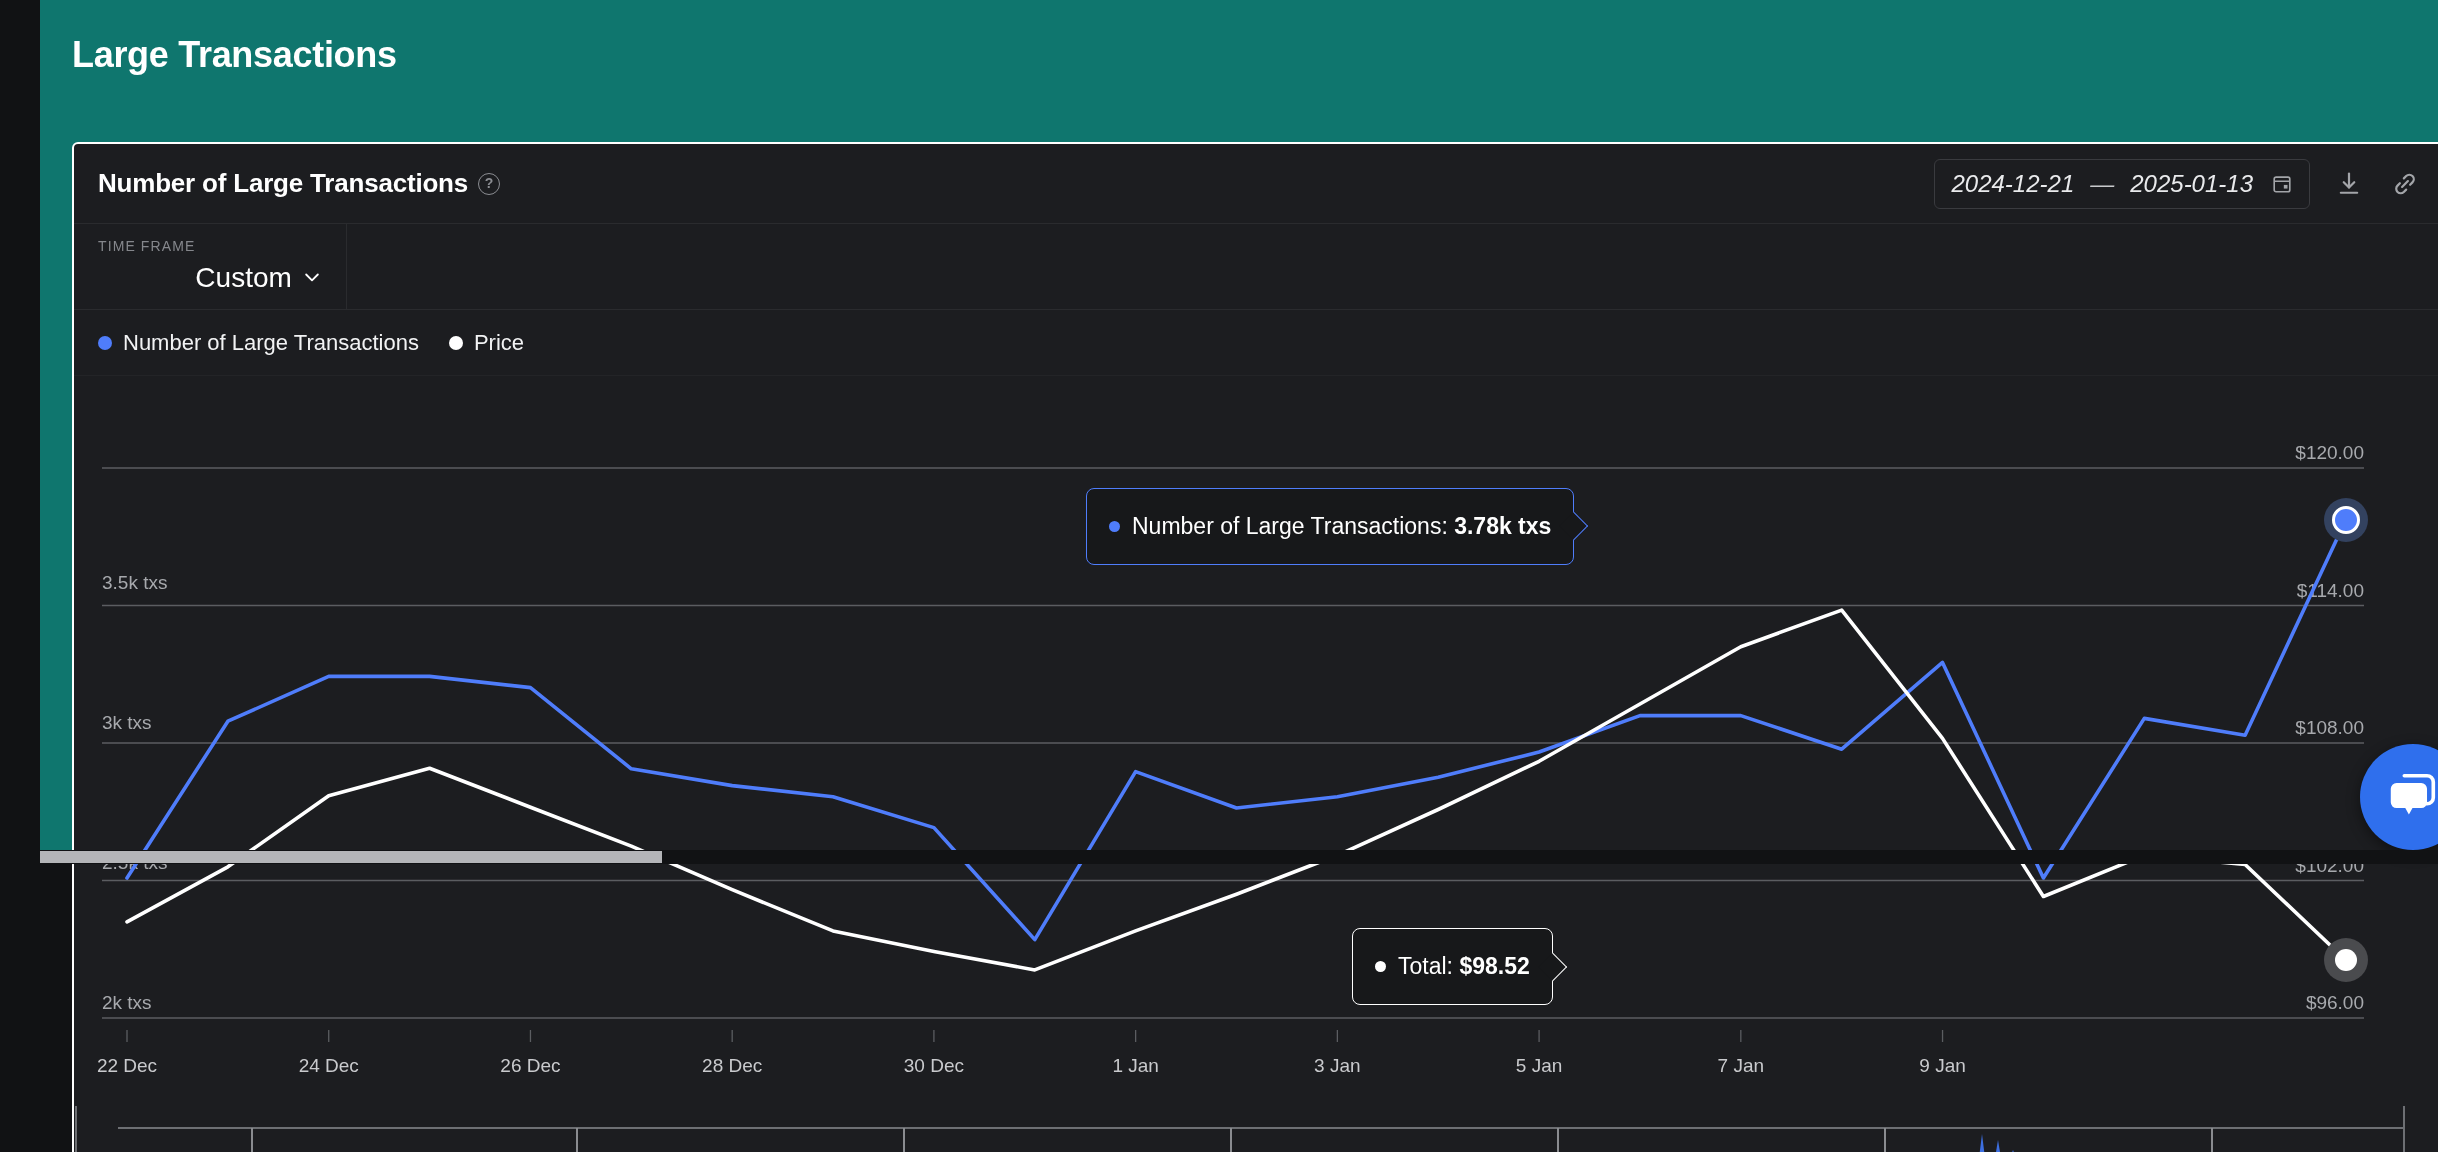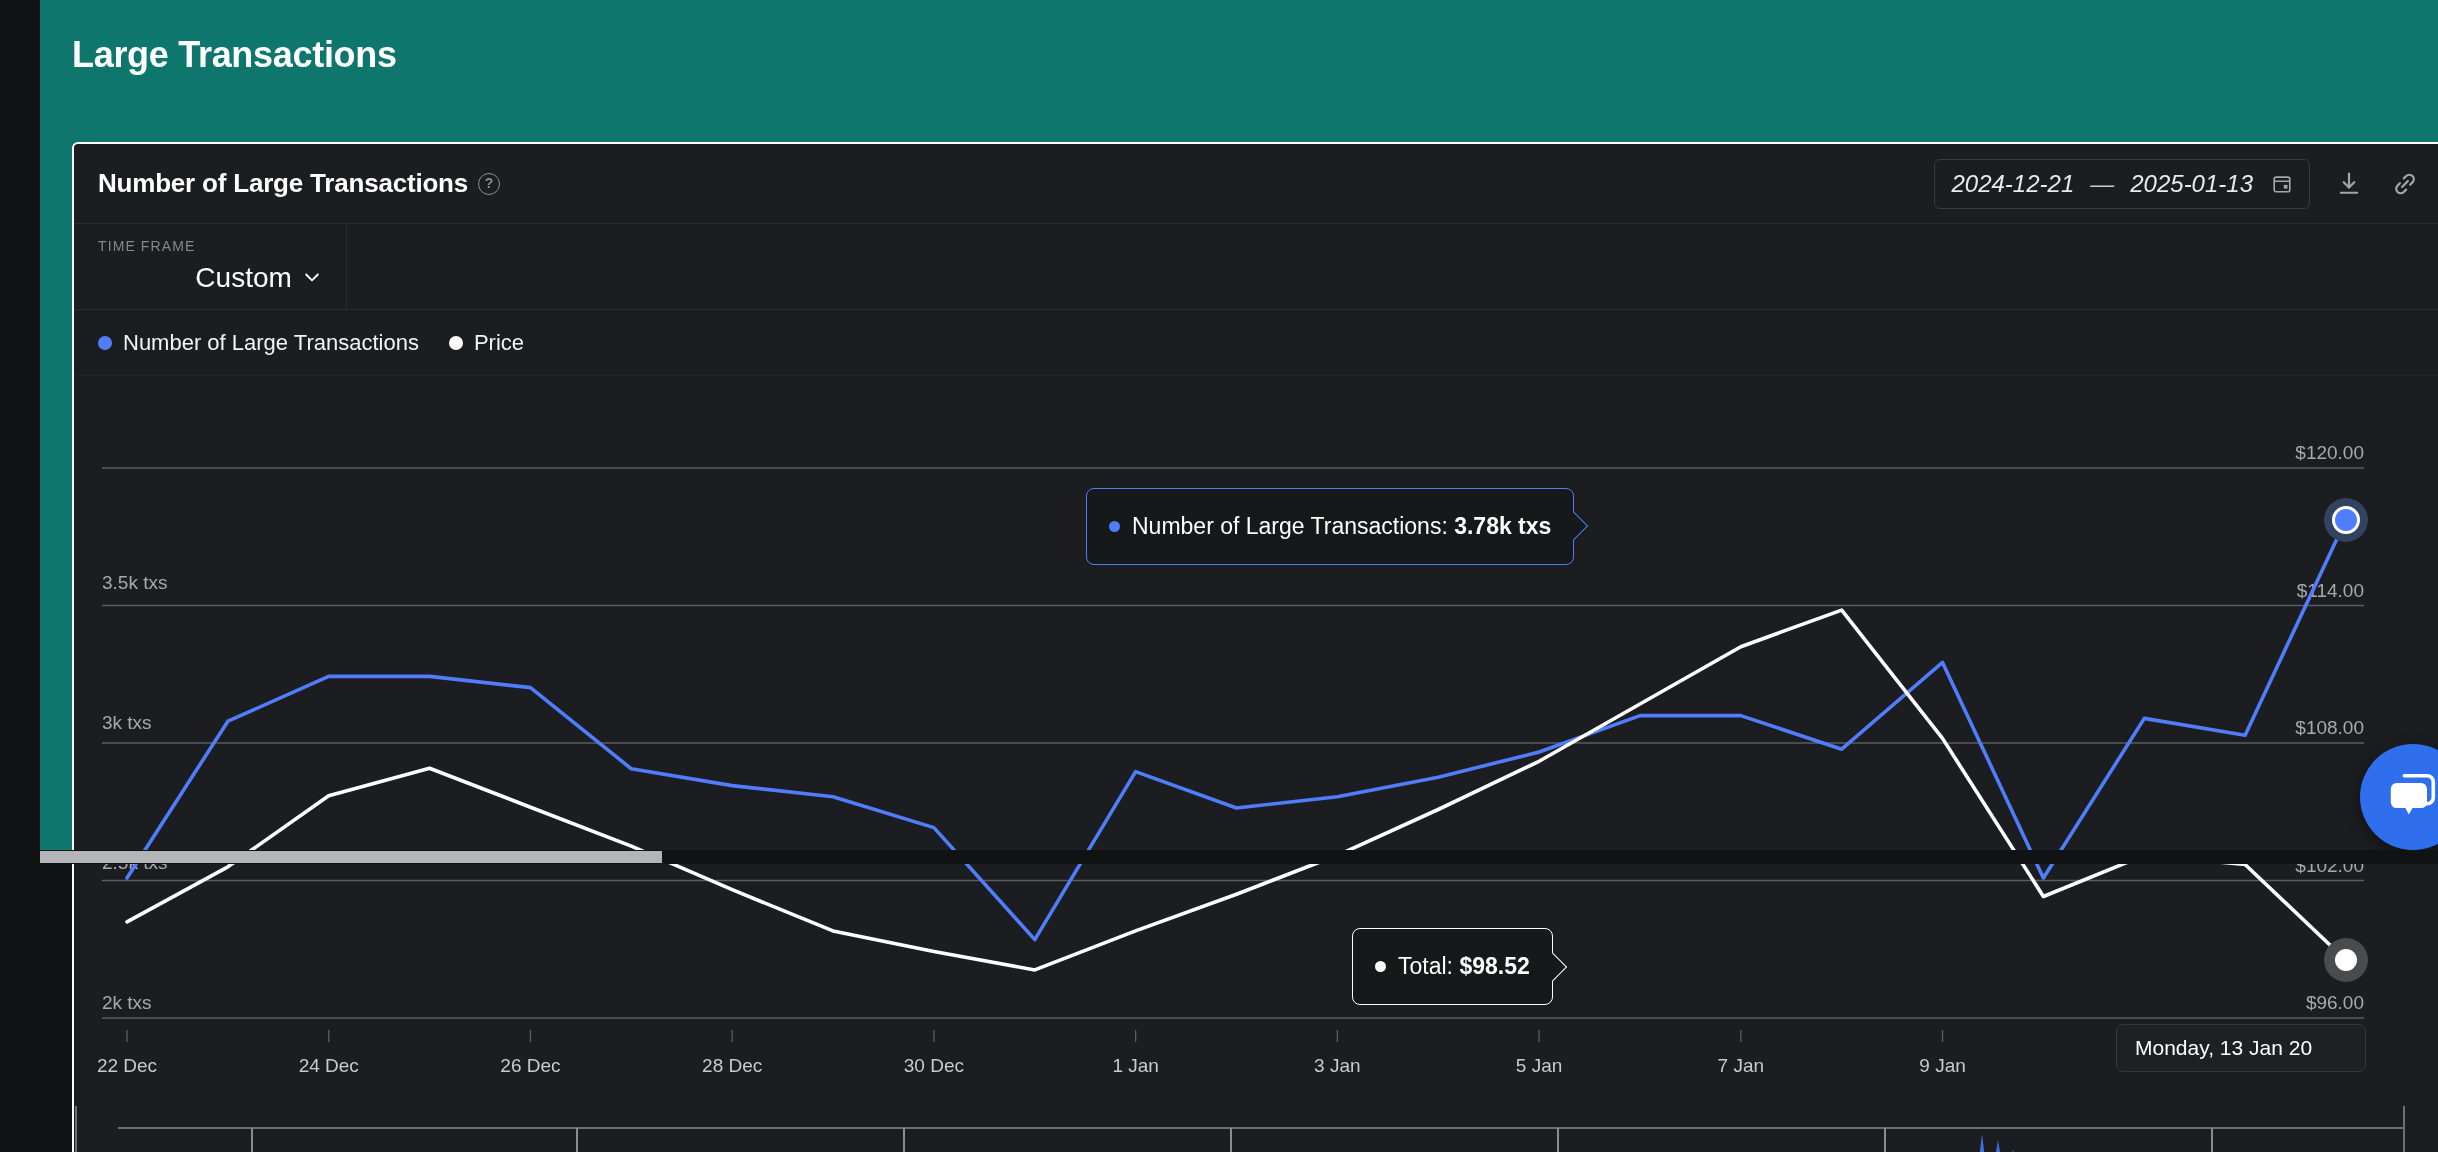--- a/index.html
+++ b/index.html
@@ -250,21 +250,20 @@
         <span class="tt-txt"><span>Number of Large Transactions:</span> <b>3.78k txs</b></span>
         <span class="tt-arrow"></span>
       </div>
 
       <div class="tt white" id="tt-white" style="left: 1278px; top: 552.25px;">
         <span class="tt-dot" style="background:#ffffff"></span>
         <span class="tt-txt"><span>Total:</span> <b>$98.52</b></span>
         <span class="tt-arrow"></span>
       </div>
 
-      <div class="date-tt" id="tt-date" style="left: 2042px; top: 648px; width: 250px;">Monday, 13 Jan 20</div>
     </div>
 
     <div class="brush-area">
       <svg width="2372" height="60">
         <line x1="44" y1="22" x2="2330" y2="22" stroke="#6d6f73" stroke-width="2"></line>
         <line x1="2" y1="0" x2="2" y2="52" stroke="#6d6f73" stroke-width="2"></line>
         <line x1="2330" y1="0" x2="2330" y2="52" stroke="#6d6f73" stroke-width="2"></line>
         <line x1="2" y1="52" x2="2330" y2="52" stroke="#6d6f73" stroke-width="2"></line>
         <line x1="178" y1="22" x2="178" y2="52" stroke="#8a8c90" stroke-width="2"></line>
         <line x1="503" y1="22" x2="503" y2="52" stroke="#8a8c90" stroke-width="2"></line>

